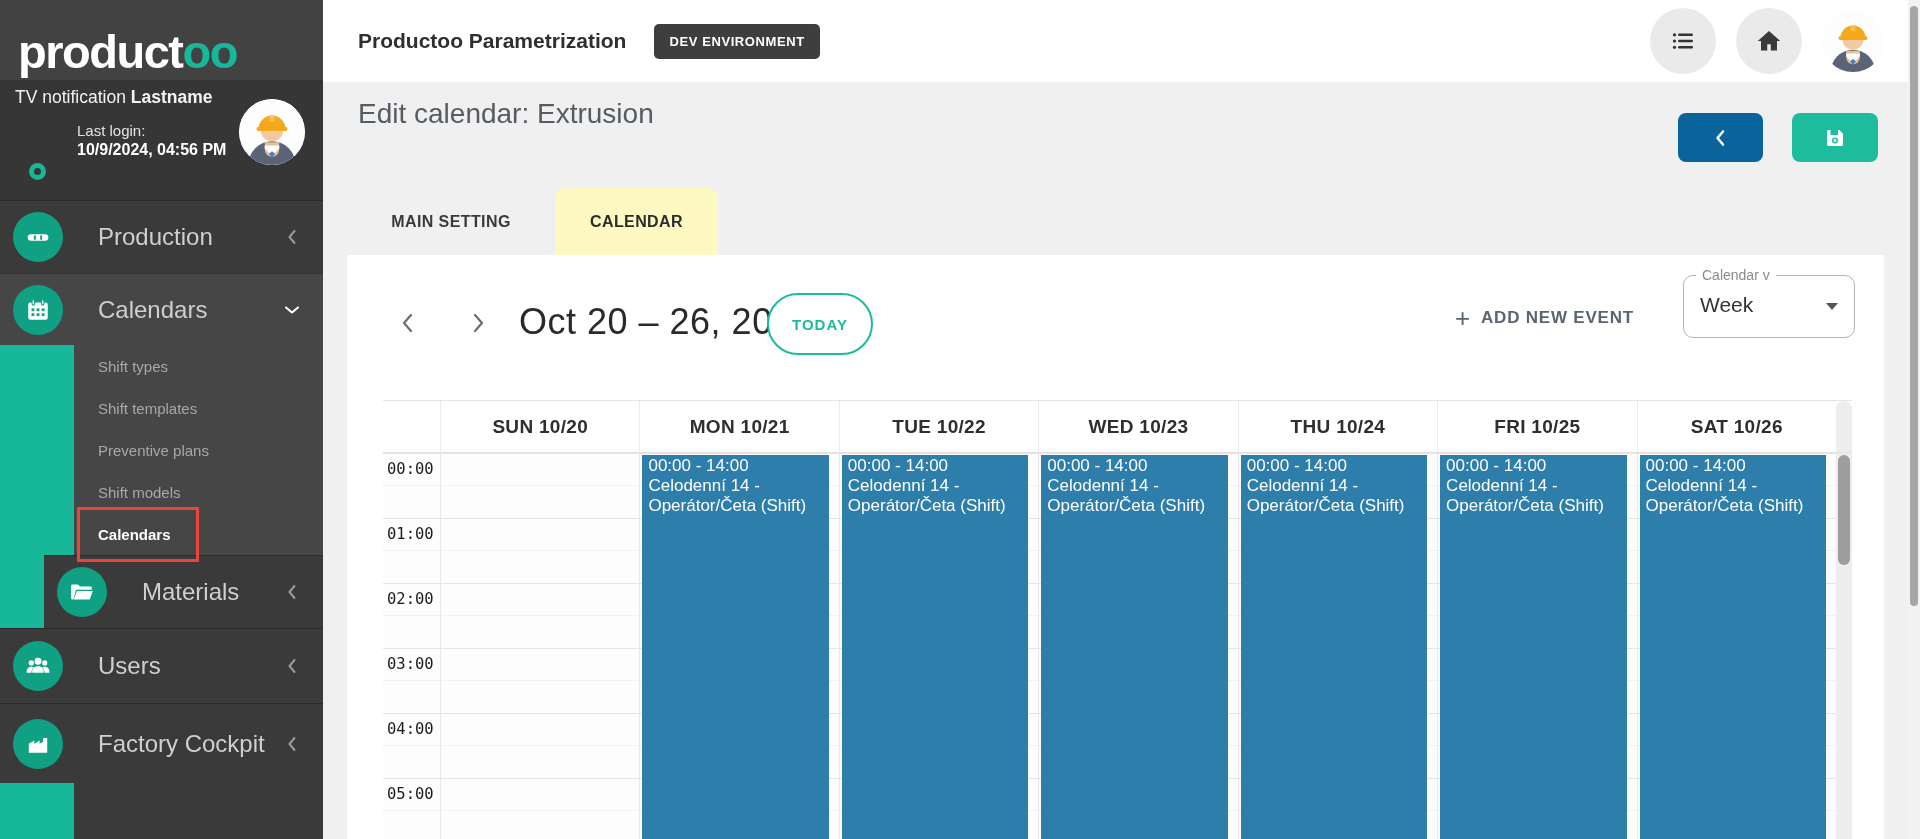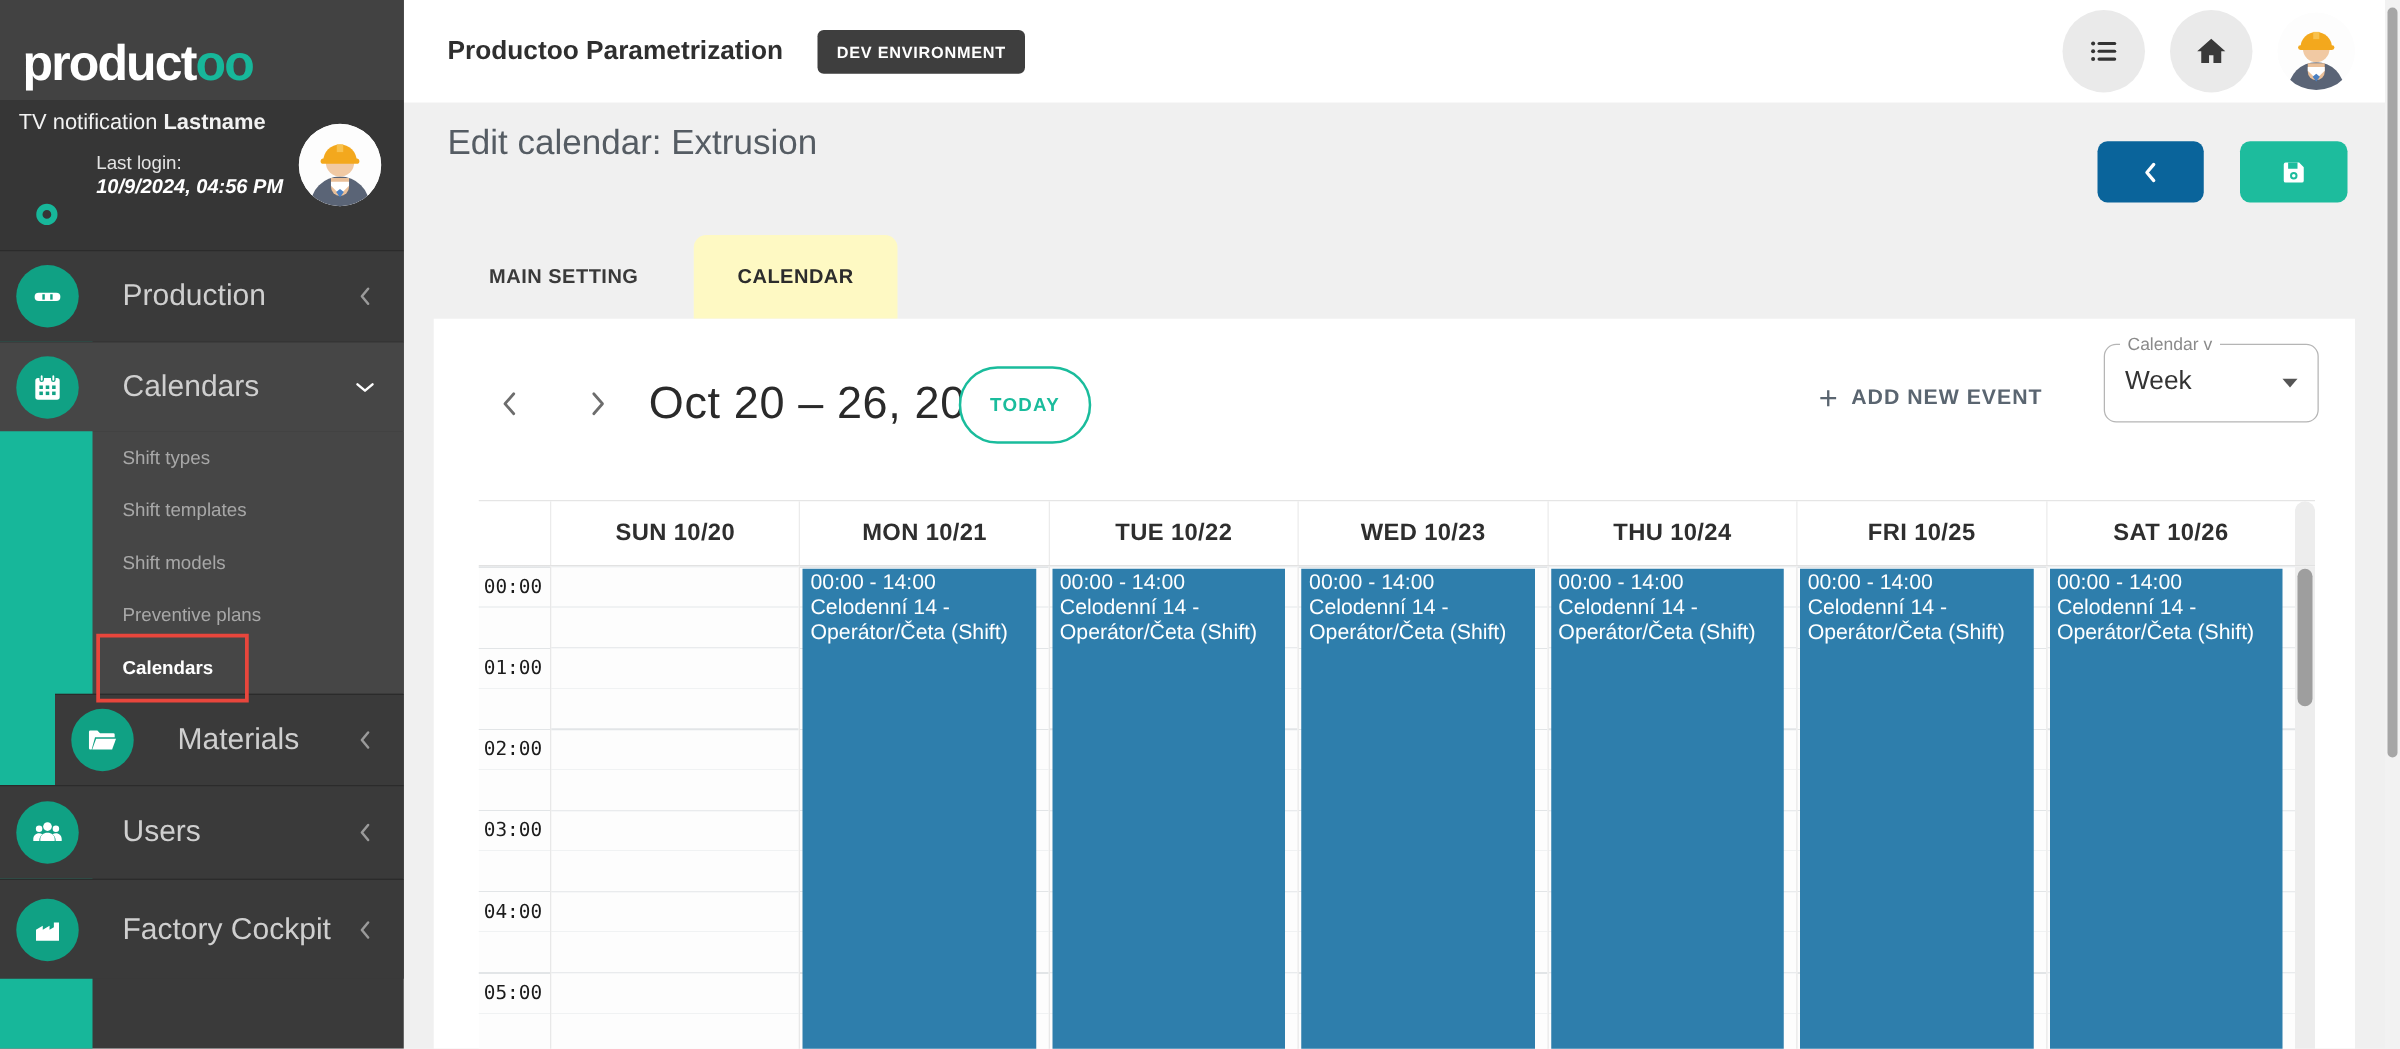--- a/index.html
+++ b/index.html
@@ -2,28 +2,28 @@
 <html><head>
 <meta charset="utf-8">
 <style>
   * { margin:0; padding:0; box-sizing:border-box; }
   html,body { width:1920px; height:839px; overflow:hidden; }
   body { font-family:"Liberation Sans", sans-serif; background:#f0f0f0; position:relative; }
 
   
   .sidebar { position:absolute; left:0; top:0; width:323px; height:839px; background:#3a3a3a; z-index:10; }
   .logo-bar { height:80px; background:#424242; display:flex; align-items:center; padding-left:18px; }
-  .logo { font-size:40px; font-weight:700; letter-spacing:-1.5px; color:#ffffff;margin-top:23px; }
+  .logo { font-size:47px; font-weight:700; letter-spacing:-1.5px; color:#ffffff;margin-top:23px; }
   .logo .accent { color:#17b79a; }
   .user-block { position:relative; height:120px; background:#363636; }
   .user-name { position:absolute; left:15px; top:7px; font-size:17.5px; color:#f2f2f2; }
   .user-name b { font-weight:700; }
   .user-avatar { position:absolute; left:239px; top:19px; width:66px; height:66px; border-radius:50%; overflow:hidden; background:#fdfdfd; }
   .login-label { position:absolute; left:77px; top:42px; font-size:15px; color:#e3e3e3; }
-  .login-value { position:absolute; left:77px; top:61px; font-size:16px; font-weight:700; color:#ffffff;font-style:italic; }
+  .login-value { position:absolute; left:77px; top:61px; font-size:16px; font-weight:700; color:#ffffff; }
   .status-ring { position:absolute; left:29px; top:83px; width:17px; height:17px; border:5px solid #17b79a; border-radius:50%; }
   .rail { position:absolute; left:0; top:200px; bottom:0; width:74px; background:#17b79a; }
   .nav-row { position:relative; display:flex; align-items:center; padding-left:98px; background:#3a3a3a; border-top:1px solid rgba(0,0,0,.25); }
   .nav-row.expanded-bg, .sub-list { background:#464646; }
   .icon-circle { position:absolute; left:13px; width:50px; height:50px; border-radius:50%; background:#10a184; display:flex; align-items:center; justify-content:center; }
   .icon-circle svg { width:26px; height:26px; }
   .nav-label { font-size:24px; color:#cfcfcf; }
   .chev { position:absolute; right:20px; width:22px; height:22px; }
   .sub-list { padding-left:0; }
   .sub-item { height:42px; display:flex; align-items:center; padding-left:98px; font-size:15px; color:#a8a8a8; }
@@ -150,22 +150,22 @@
     <span class="chev">
       <svg viewBox="0 0 22 22">
           <polyline points="5,8.5 11,13.5 17,8.5" fill="none" stroke="#ffffff" stroke-width="2" stroke-linecap="round" stroke-linejoin="round"></polyline>
         </svg>
     </span>
   </div>
 
   <div class="sub-list">
     <div class="sub-item">Shift types</div>
     <div class="sub-item">Shift templates</div>
+    <div class="sub-item">Preventive plans</div>
     <div class="sub-item">Shift models</div>
-    <div class="sub-item">Preventive plans</div>
     <div class="sub-item active">Calendars</div>
   </div>
   <div class="red-box"></div>
 
   <div class="nav-row" style="height:73px;margin-left:44px;">
     <span class="icon-circle">
       <svg viewBox="0 0 24 24" fill="#fff">
           <path d="M2 6a1 1 0 0 1 1-1h5.2l2 2H20a1 1 0 0 1 1 1v2H6.5L4 19h-1a1 1 0 0 1-1-1z"></path>
           <path d="M7.3 11H22l-2.9 8H4.4z"></path>
         </svg>

